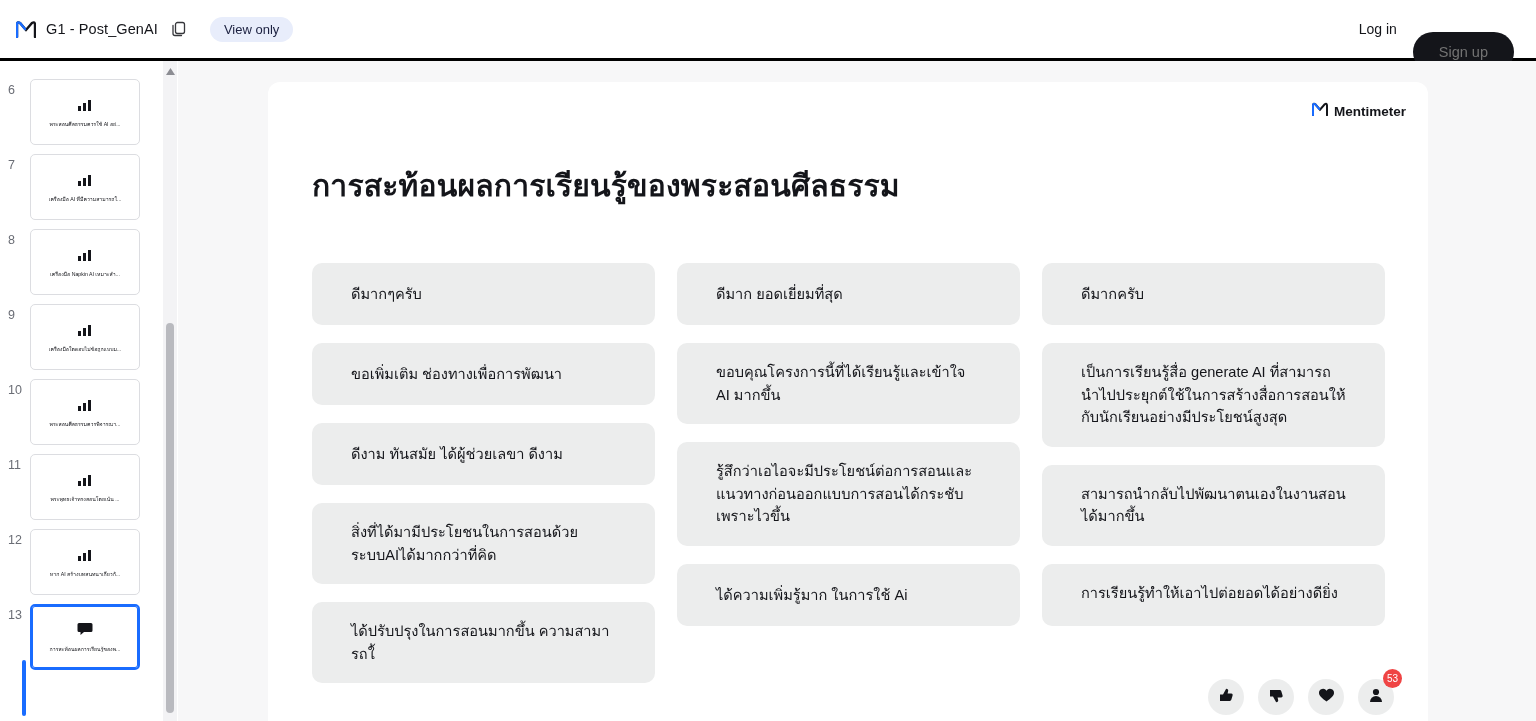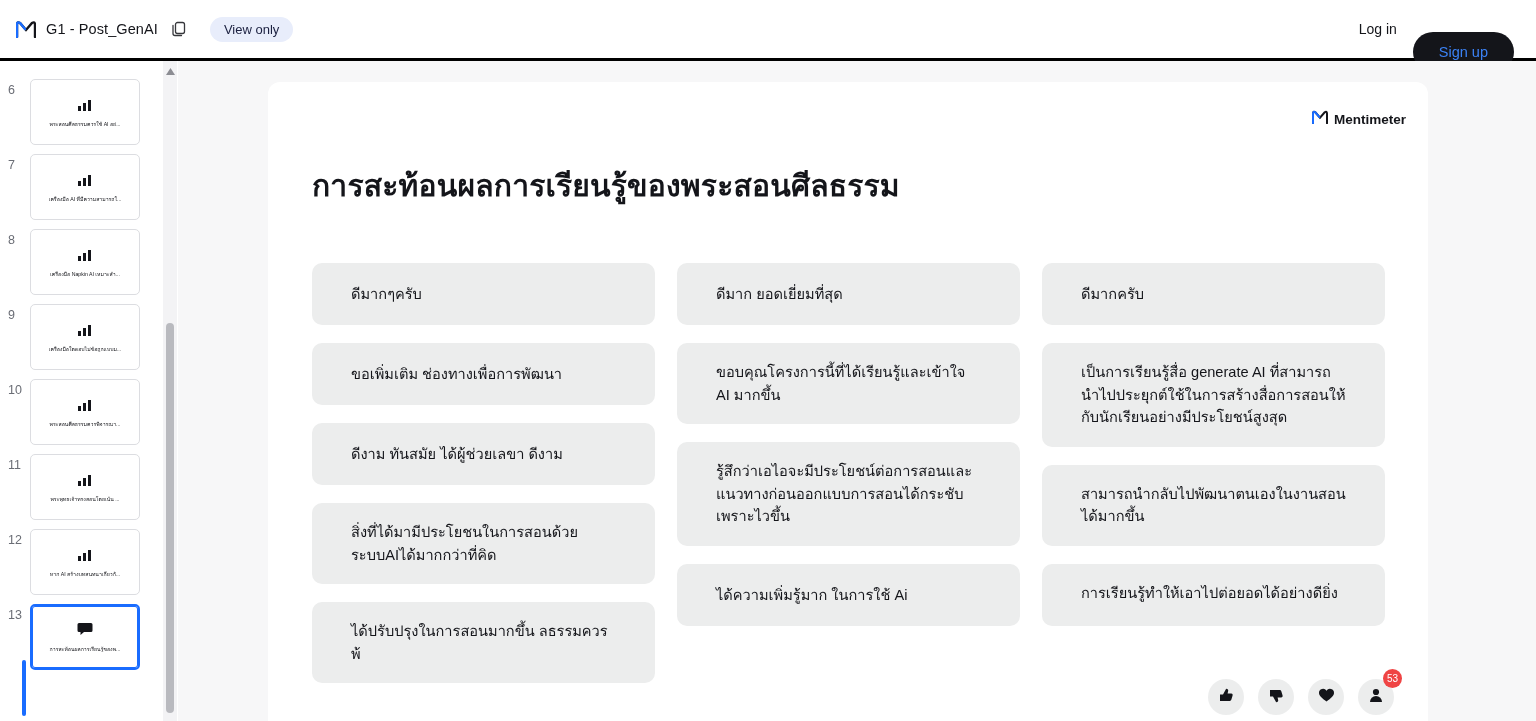--- a/index.html
+++ b/index.html
@@ -33,21 +33,21 @@
     padding: 6px 14px;
     line-height: 1;
   }
   .topbar-right {
     margin-left: auto; display: flex; align-items: center; gap: 16px; padding-right: 22px;
   }
   .login-link {
     font-size: 14px; color: #14151a; text-decoration: none; cursor: pointer;
   }
   .signup-btn {
-    background: #14151a; color: #3b82f6; border: none;
+    background: #14151a; color: #737373; border: none;
     border-radius: 24px; font-size: 14.5px;
     padding: 12px 26px; cursor: pointer;
     font-family: "Liberation Sans", sans-serif;
     margin-top: 46px;
   }
 
   
   .rail {
     position: absolute; top: 61px; left: 0; width: 178px; height: 660px;
     background: #ffffff;
@@ -110,21 +110,21 @@
     position: absolute; top: 61px; left: 178px; right: 0; height: 660px;
     background: #f7f7f8;
   }
   .slide {
     position: absolute; top: 82px; left: 268px; width: 1160px; height: 639px;
     background: #ffffff;
     border-radius: 12px 12px 0 0;
     overflow: hidden;
   }
   .mm-brand {
-    position: absolute; top: 28px; right: 22px;
+    position: absolute; top: 20px; right: 22px;
     display: flex; align-items: center; gap: 6px;
   }
   .mm-brand-text { font-size: 13.5px; font-weight: bold; color: #14151a; }
   .slide-title {
     position: absolute; top: 80px; left: 44px;
     font-size: 30px; color: #14151a; font-weight: bold;
     letter-spacing: .2px;
   }
   .columns {
     position: absolute; top: 181px; left: 44px; width: 1075px;
@@ -305,21 +305,21 @@
   </div>
 
   <div class="slide-title">การสะท้อนผลการเรียนรู้ของพระสอนศีลธรรม</div>
 
   <div class="columns" id="columns">
       <div class="col">
         <div class="card">ดีมากๆครับ</div>
         <div class="card">ขอเพิ่มเติม ช่องทางเพื่อการพัฒนา</div>
         <div class="card">ดีงาม ทันสมัย ได้ผู้ช่วยเลขา ดีงาม</div>
         <div class="card tall">สิ่งที่ได้มามีประโยชนในการสอนด้วยระบบAIได้มากกว่าที่คิด</div>
-        <div class="card">ได้ปรับปรุงในการสอนมากขึ้น ลธรรมควรพ้</div>
+        <div class="card">ได้ปรับปรุงในการสอนมากขึ้น ความสามารถใ้</div>
       </div>
       <div class="col">
         <div class="card">ดีมาก ยอดเยี่ยมที่สุด</div>
         <div class="card tall">ขอบคุณโครงการนี้ที่ได้เรียนรู้และเข้าใจ AI มากขึ้น</div>
         <div class="card tall">รู้สึกว่าเอไอจะมีประโยชน์ต่อการสอนและแนวทางก่อนออกแบบการสอนได้กระชับ เพราะไวขึ้น</div>
         <div class="card">ได้ความเพิ่มรู้มาก ในการใช้ Ai</div>
       </div>
       <div class="col">
         <div class="card">ดีมากครับ</div>
         <div class="card tall">เป็นการเรียนรู้สื่อ generate AI ที่สามารถนำไปประยุกต์ใช้ในการสร้างสื่อการสอนให้กับนักเรียนอย่างมีประโยชน์สูงสุด</div>

